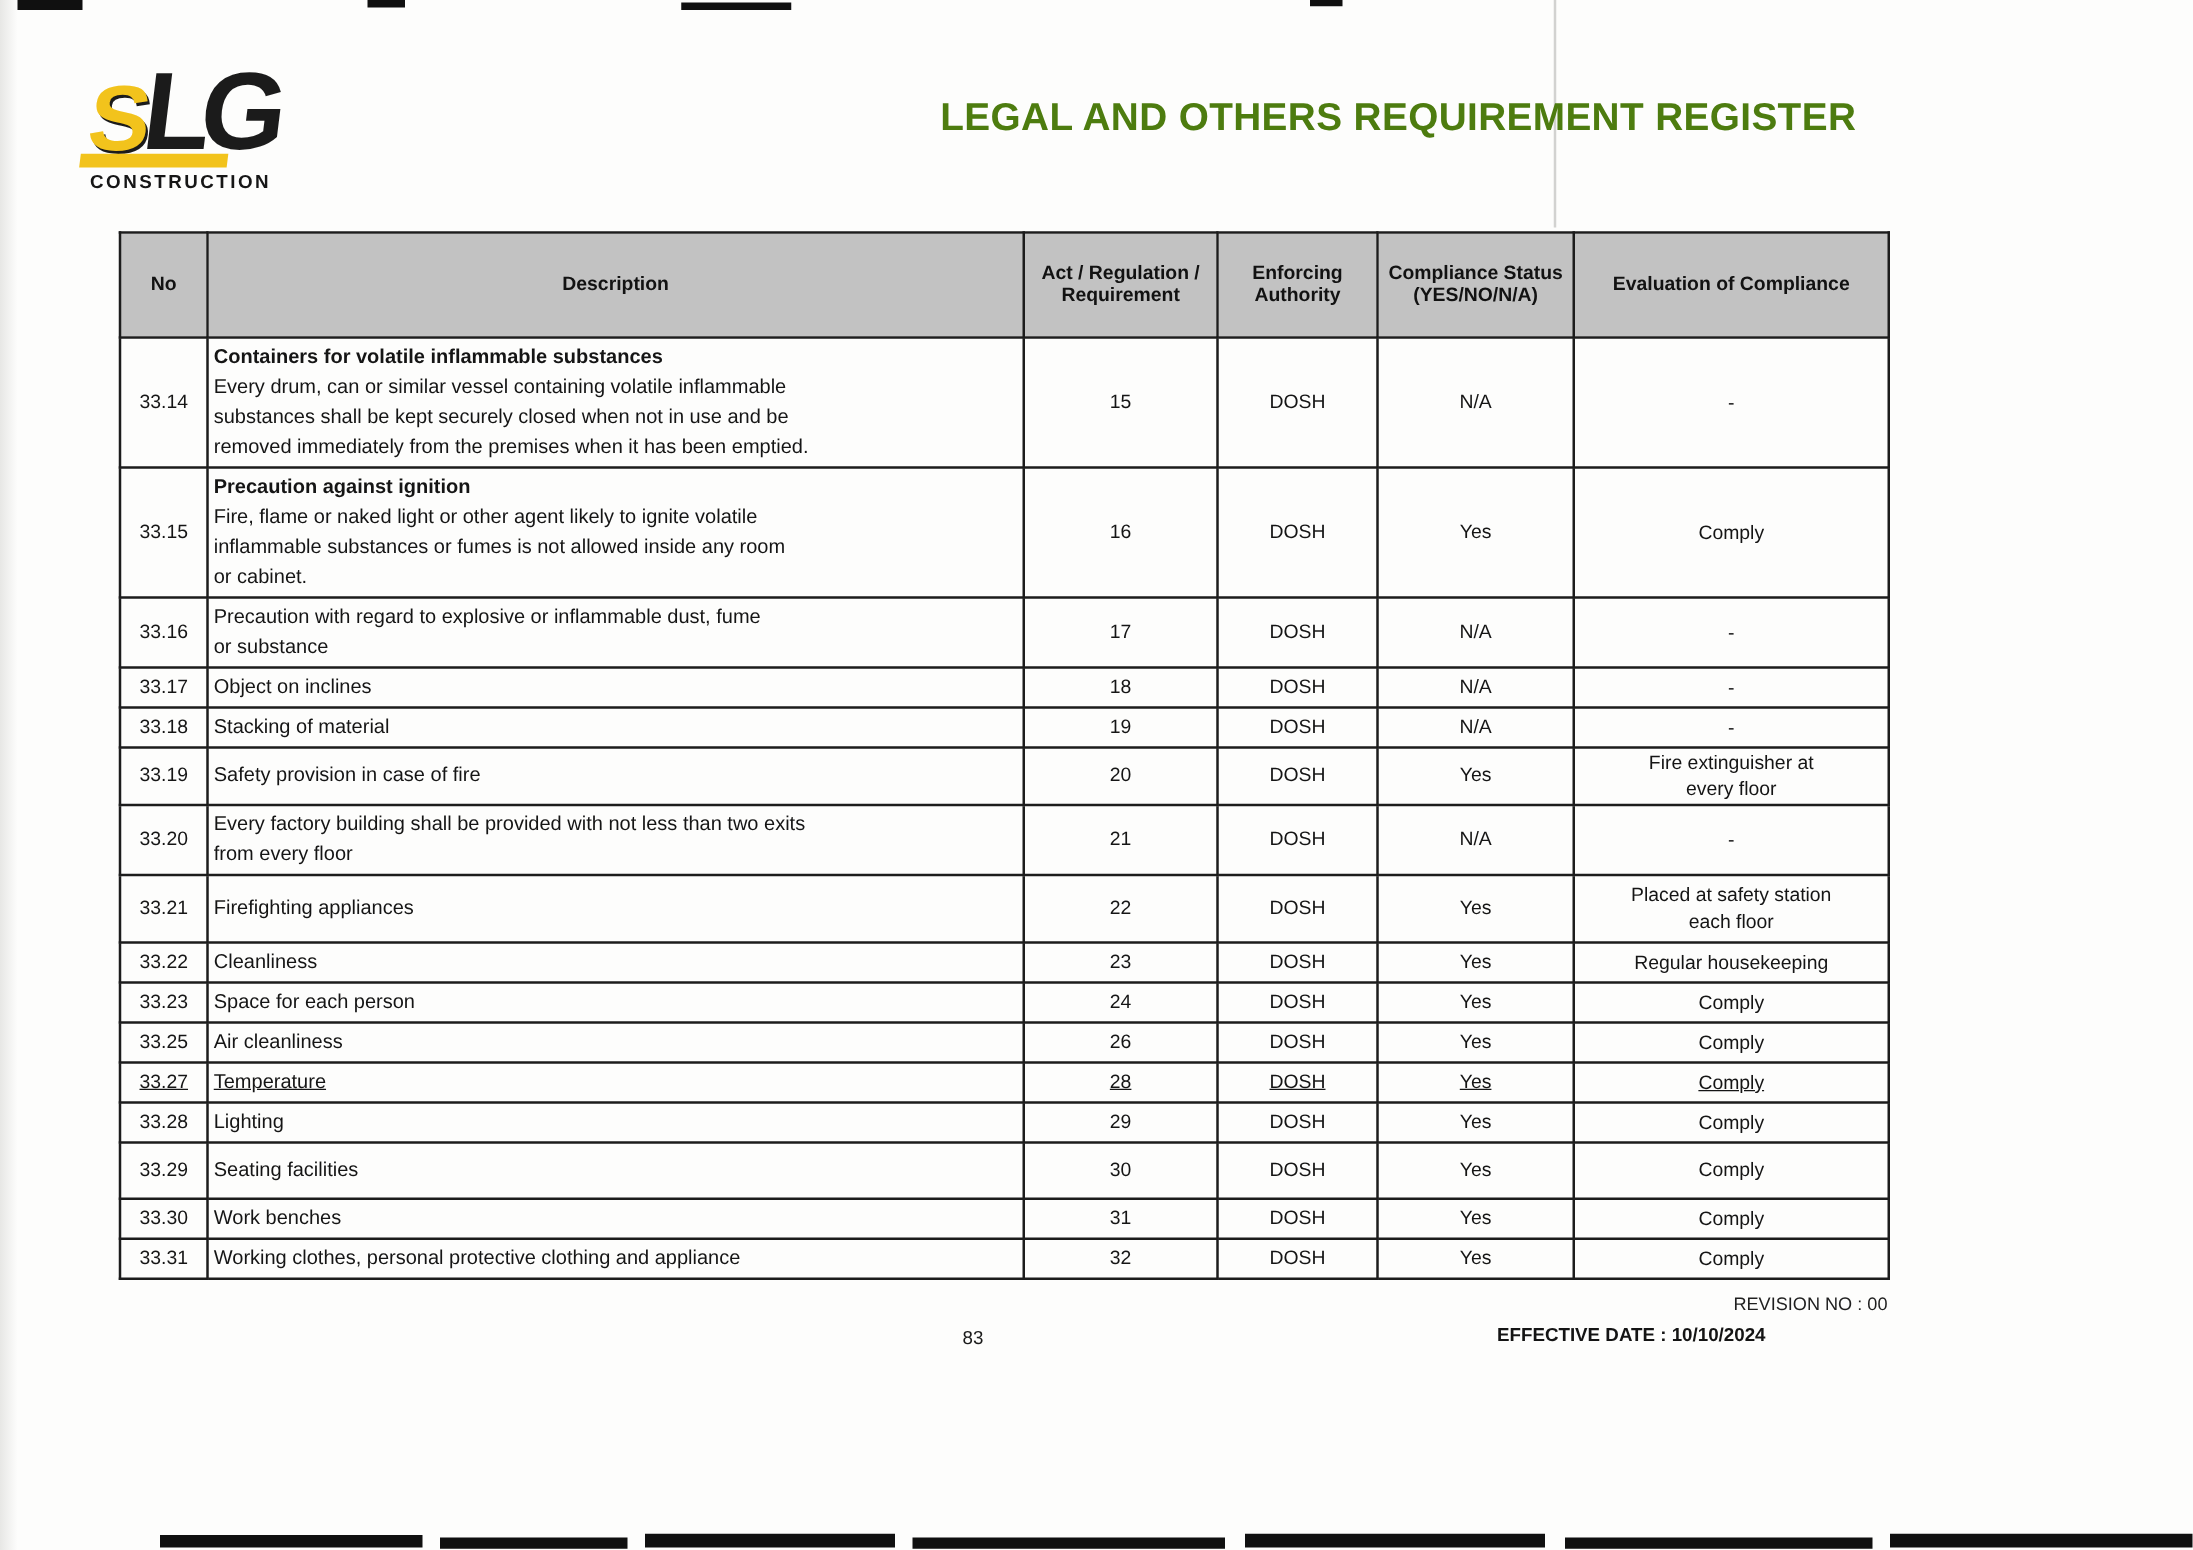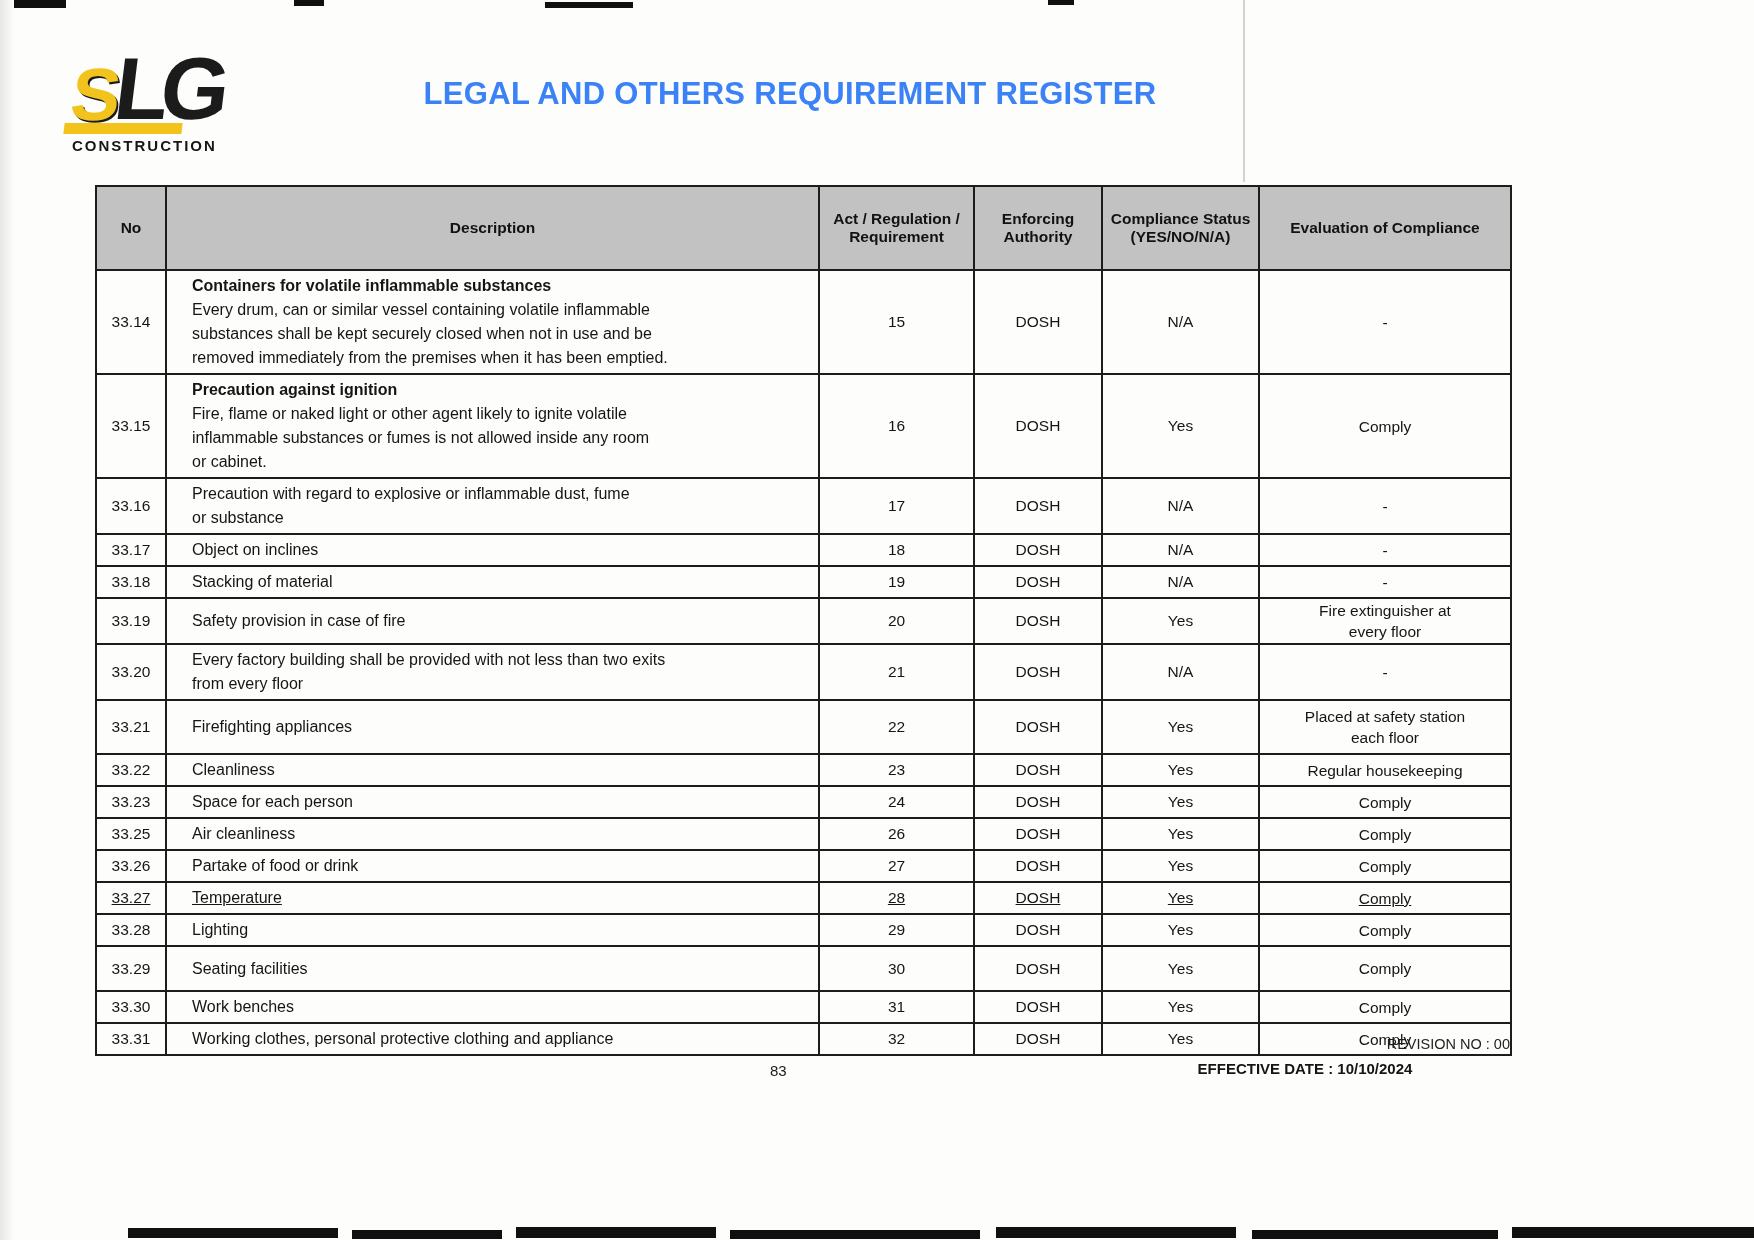--- a/index.html
+++ b/index.html
@@ -12,41 +12,41 @@
   
   .logo{position:absolute;left:72px;top:52px;width:340px;}
   .logo-row{display:flex;align-items:flex-end;transform:skewX(-7deg);line-height:.85;}
   .logo-s{font-size:74px;font-weight:900;color:#f2c31c;text-shadow:2px 2px 0 #1b1b1b;}
   .logo-lg{font-size:88px;font-weight:900;color:#1b1b1b;letter-spacing:-8px;margin-left:-6px;}
   .logo-bar{height:11px;background:#f2c31c;width:118px;margin:-4px 0 3px -8px;transform:skewX(-7deg);}
   .logo-subtitle{font-size:15px;font-weight:800;letter-spacing:2px;color:#161616;margin-top:0;}
   
   .page-title{
     position:absolute;left:95px;top:76px;width:1390px;
-    text-align:center;font-size:31px;font-weight:600;color:#3b82f6;
+    text-align:right;font-size:31px;font-weight:600;color:#4d7c0f;
     letter-spacing:.3px;
   }
   
   table.register{
     position:absolute;left:95px;top:185px;width:1415px;
     border-collapse:collapse;table-layout:fixed;
   }
   table.register th, table.register td{
     border:2px solid #1c1c1c;
     vertical-align:middle;
     overflow:hidden;
   }
   table.register th{
     background:#c2c2c2;
     font-size:15.5px;font-weight:700;color:#121212;
     text-align:center;white-space:pre-line;
     height:80px;
   }
   td.td-no{text-align:center;font-size:15.5px;}
-  td.td-desc{text-align:left;padding:3px 25px;font-size:16px;line-height:24px;}
+  td.td-desc{text-align:left;padding:3px 4px;font-size:16px;line-height:24px;}
   td.td-desc .desc-title{font-weight:700;}
   td.td-desc .desc-body{white-space:pre-line;}
   td.td-center{text-align:center;font-size:15.5px;}
   td.td-eval{white-space:pre-line;line-height:21px;}
   
   .page-number{position:absolute;left:770px;top:1062px;font-size:15px;color:#1a1a1a;}
   .revision-note{
     position:absolute;left:1100px;top:1036px;width:410px;text-align:right;
     font-size:14.5px;color:#1f1f1f;z-index:5;
   }
@@ -223,30 +223,20 @@
       <tr style="height: 31px;">
         <td class="td-no">33.25</td>
         <td class="td-desc">
           <div class="desc-body">Air cleanliness</div>
         </td>
         <td class="td-center">26</td>
         <td class="td-center">DOSH</td>
         <td class="td-center">Yes</td>
         <td class="td-center td-eval">Comply</td>
       </tr>
-      <tr style="height: 31px;">
-        <td class="td-no">33.26</td>
-        <td class="td-desc">
-          <div class="desc-body">Partake of food or drink</div>
-        </td>
-        <td class="td-center">27</td>
-        <td class="td-center">DOSH</td>
-        <td class="td-center">Yes</td>
-        <td class="td-center td-eval">Comply</td>
-      </tr>
       <tr style="height: 31px; text-decoration: underline;">
         <td class="td-no">33.27</td>
         <td class="td-desc">
           <div class="desc-body">Temperature</div>
         </td>
         <td class="td-center">28</td>
         <td class="td-center">DOSH</td>
         <td class="td-center">Yes</td>
         <td class="td-center td-eval">Comply</td>
       </tr>

